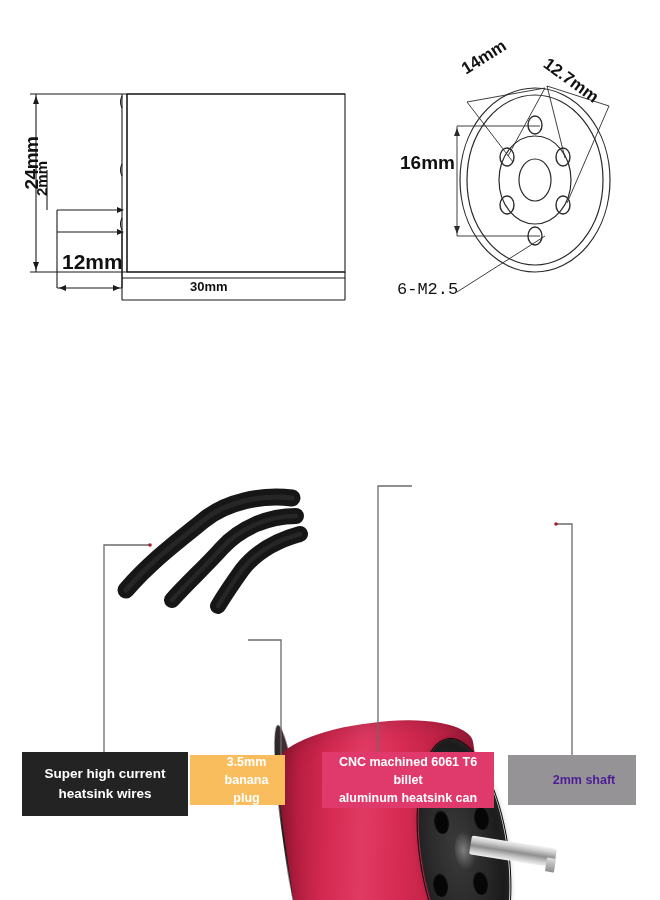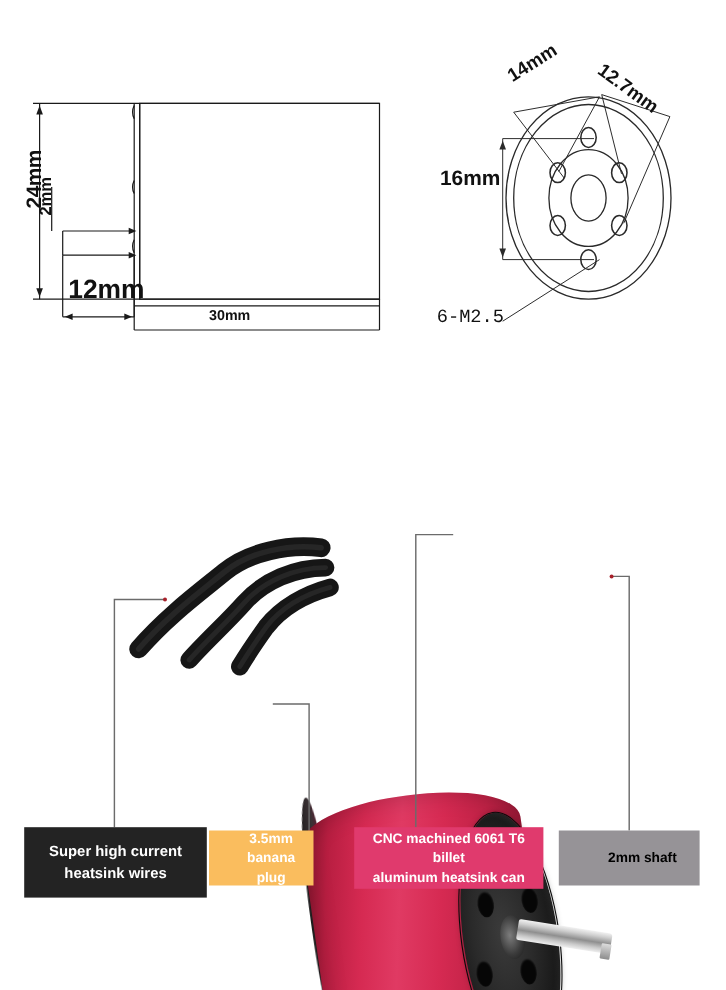--- a/index.html
+++ b/index.html
@@ -160,21 +160,21 @@
         <polygon points="124,172 117,169 117,175"></polygon>
         <polygon points="59,228 66,225 66,231"></polygon>
         <polygon points="120,228 113,225 113,231"></polygon>
       </g>
     </svg>
 
     <div class="dimlabel" style="left:6px;top:92px;transform:rotate(-90deg);transform-origin:center;font-size:19px;letter-spacing:-.5px;">24mm</div>
 
     <div class="dimlabel" style="left:24px;top:110px;transform:rotate(-90deg);transform-origin:center;font-size:15px;">2mm</div>
 
-    <div class="dimlabel" style="left:62px;top:190px;font-size:24px;">12mm</div>
+    <div class="dimlabel" style="left:62px;top:190px;font-size:21px;">12mm</div>
 
     <div class="dimlabel" style="left:190px;top:219px;font-size:13px;">30mm</div>
   </div>
 
   <div id="front-view" class="abs">
     <svg width="265" height="275" viewBox="0 0 265 275">
       <g stroke="#2a2a2a" fill="none" stroke-width="1.2">
 
         <ellipse cx="140" cy="140" rx="75" ry="92"></ellipse>
         <ellipse cx="140" cy="140" rx="68" ry="85"></ellipse>
@@ -302,19 +302,19 @@
     </div>
   </div>
 
   <div class="labelbox" id="lbl-can" style="background: rgb(224, 58, 109); color: rgb(255, 255, 255); justify-content: center;">
     <div>
       <div>CNC machined 6061 T6 billet</div>
       <div>aluminum heatsink can</div>
     </div>
   </div>
 
-  <div class="labelbox" id="lbl-shaft" style="background: rgb(150, 147, 151); color: #000000; padding-left: 32px;">
+  <div class="labelbox" id="lbl-shaft" style="background: rgb(150, 147, 151); color: #4c1d95; padding-left: 32px;">
     <div>
       <div>2mm shaft</div>
     </div>
   </div>
 
 </div>
 
 </body></html>

